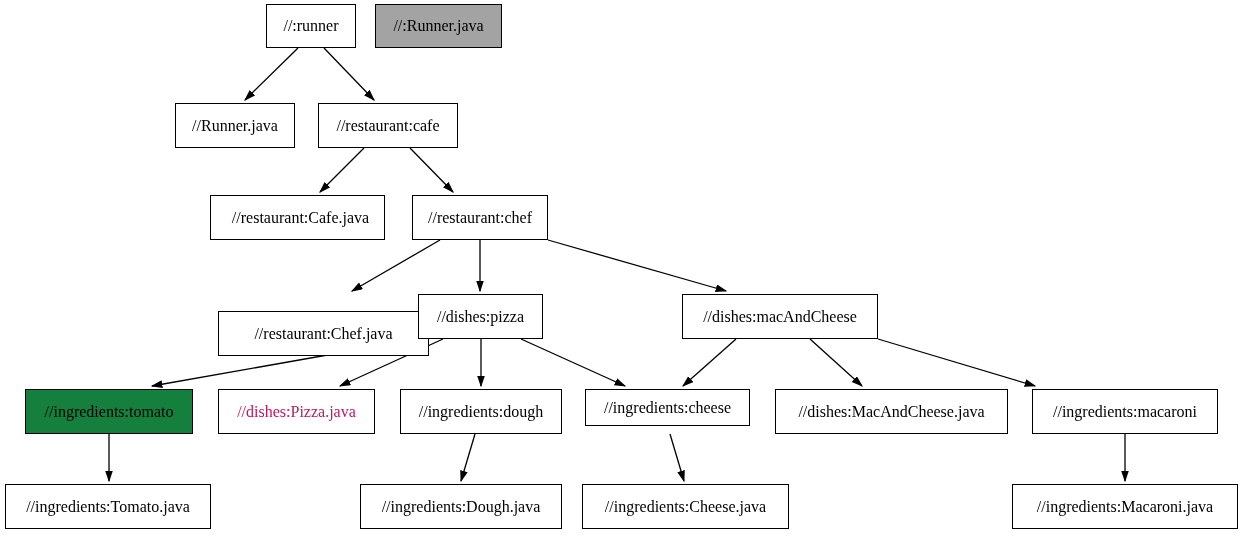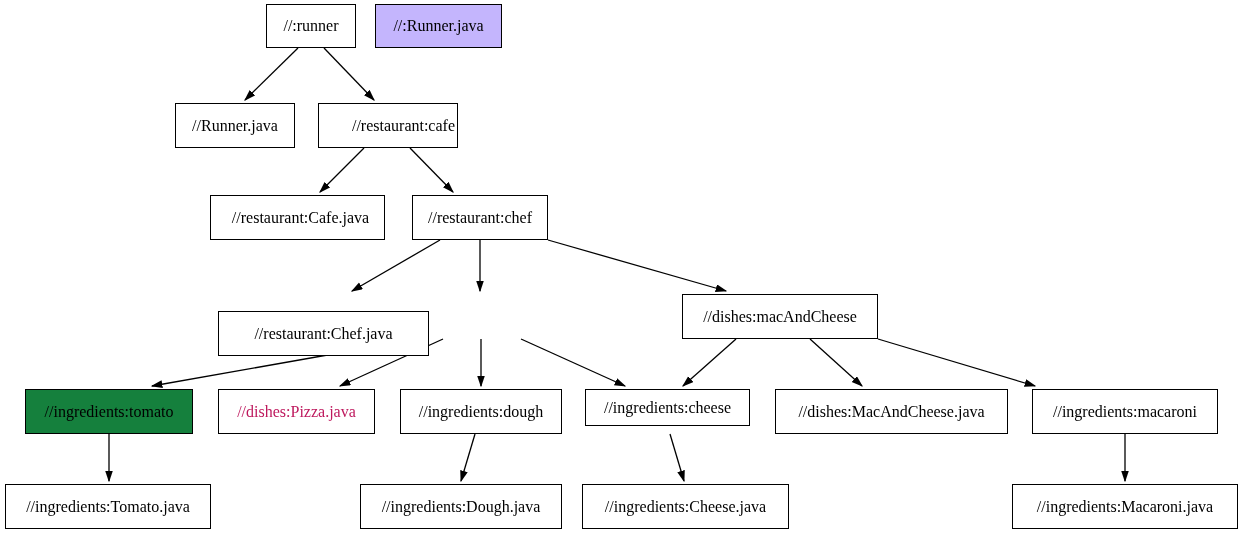--- a/index.html
+++ b/index.html
@@ -80,37 +80,40 @@
         <line x1="475" y1="434" x2="461" y2="481" stroke="#000000" stroke-width="1.3" marker-end="url(#arrowhead)"></line>
         <line x1="670" y1="434" x2="684" y2="481" stroke="#000000" stroke-width="1.3" marker-end="url(#arrowhead)"></line>
         <line x1="1125" y1="434" x2="1125" y2="481" stroke="#000000" stroke-width="1.3" marker-end="url(#arrowhead)"></line>
       </g>
   </svg>
 
   <div id="node-layer">
       <div class="graph-node" style="left: 266px; top: 4px; width: 90px; height: 44px; border-color: rgb(0, 0, 0); background: rgb(255, 255, 255); color: rgb(0, 0, 0);">
         <span class="node-label">//:runner</span>
       </div>
-      <div class="graph-node" style="left: 375px; top: 4px; width: 127px; height: 44px; border-color: rgb(0, 0, 0); background: #c4b5fd; color: rgb(0, 0, 0);">
+      <div class="graph-node" style="left: 375px; top: 4px; width: 127px; height: 44px; border-color: rgb(0, 0, 0); background: #a3a3a3; color: rgb(0, 0, 0);">
         <span class="node-label">//:Runner.java</span>
       </div>
       <div class="graph-node" style="left: 175px; top: 103px; width: 120px; height: 45px; border-color: rgb(0, 0, 0); background: rgb(255, 255, 255); color: rgb(0, 0, 0);">
         <span class="node-label">//Runner.java</span>
       </div>
-      <div class="graph-node" style="left: 318px; top: 103px; width: 140px; height: 45px; border-color: rgb(0, 0, 0); background: rgb(255, 255, 255); color: rgb(0, 0, 0); justify-content: flex-end;">
+      <div class="graph-node" style="left: 318px; top: 103px; width: 140px; height: 45px; border-color: rgb(0, 0, 0); background: rgb(255, 255, 255); color: rgb(0, 0, 0);">
         <span class="node-label">//restaurant:cafe</span>
       </div>
       <div class="graph-node" style="left: 210px; top: 195px; width: 175px; height: 45px; border-color: rgb(0, 0, 0); background: rgb(255, 255, 255); color: rgb(0, 0, 0); padding-left: 6px;">
         <span class="node-label">//restaurant:Cafe.java</span>
       </div>
       <div class="graph-node" style="left: 412px; top: 195px; width: 136px; height: 45px; border-color: rgb(0, 0, 0); background: rgb(255, 255, 255); color: rgb(0, 0, 0);">
         <span class="node-label">//restaurant:chef</span>
       </div>
       <div class="graph-node" style="left: 218px; top: 311px; width: 211px; height: 45px; border-color: rgb(0, 0, 0); background: rgb(255, 255, 255); color: rgb(0, 0, 0);">
         <span class="node-label">//restaurant:Chef.java</span>
+      </div>
+      <div class="graph-node" style="left: 418px; top: 294px; width: 125px; height: 45px; border-color: rgb(0, 0, 0); background: rgb(255, 255, 255); color: rgb(0, 0, 0);">
+        <span class="node-label">//dishes:pizza</span>
       </div>
       <div class="graph-node" style="left: 682px; top: 294px; width: 196px; height: 45px; border-color: rgb(0, 0, 0); background: rgb(255, 255, 255); color: rgb(0, 0, 0);">
         <span class="node-label">//dishes:macAndCheese</span>
       </div>
       <div class="graph-node" style="left: 25px; top: 389px; width: 168px; height: 45px; border-color: rgb(0, 0, 0); background: #15803d; color: rgb(0, 0, 0);">
         <span class="node-label">//ingredients:tomato</span>
       </div>
       <div class="graph-node" style="left: 218px; top: 389px; width: 157px; height: 45px; border-color: rgb(0, 0, 0); background: rgb(255, 255, 255); color: #be185d;">
         <span class="node-label">//dishes:Pizza.java</span>
       </div>

